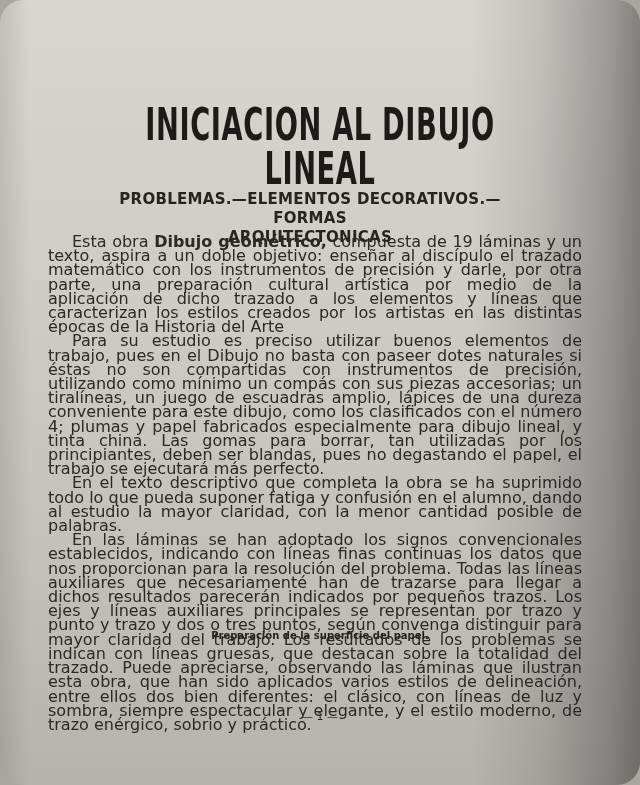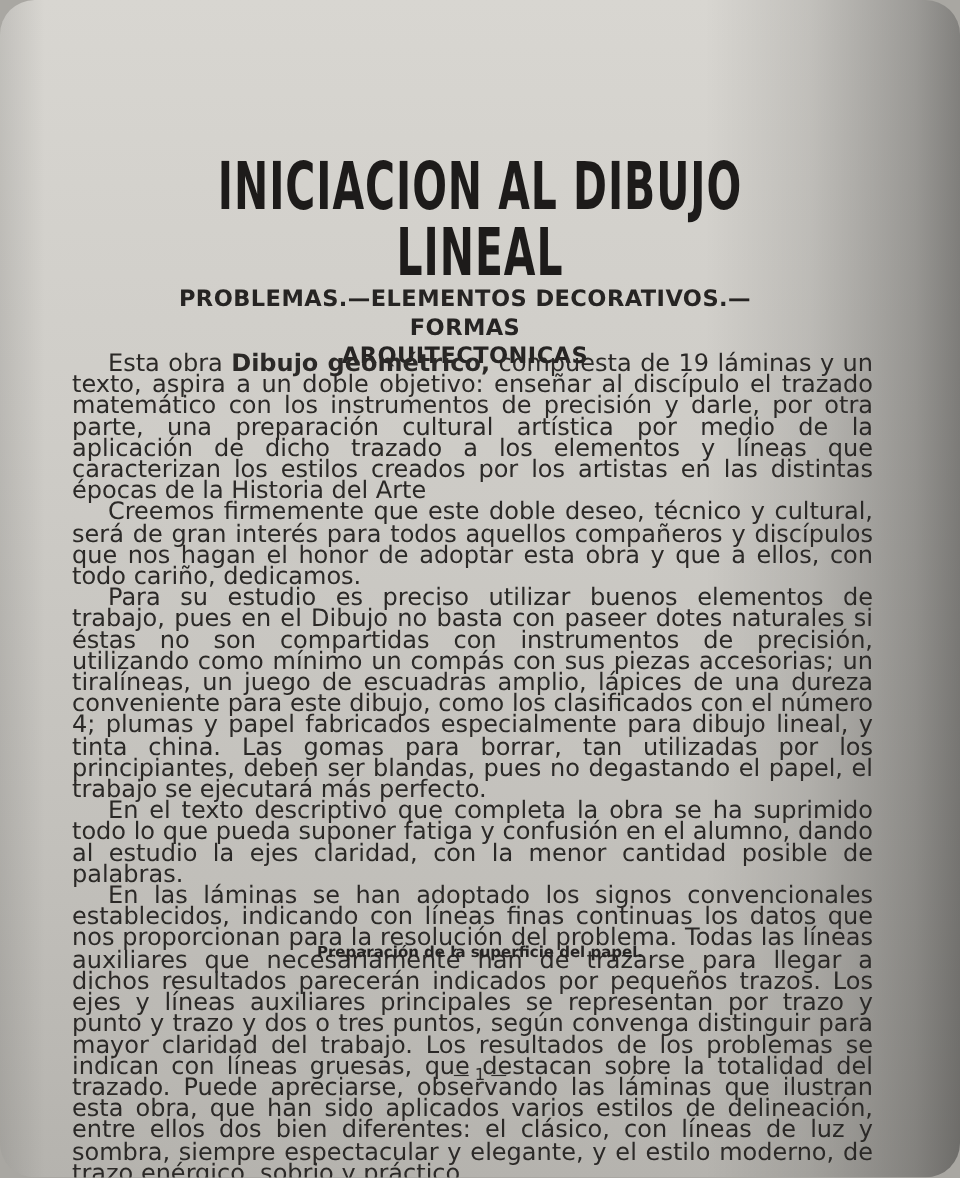--- a/index.html
+++ b/index.html
@@ -101,23 +101,22 @@
 
   <div class="title">INICIACION AL DIBUJO LINEAL</div>
 
   <div class="subtitle">
     <div>PROBLEMAS.—ELEMENTOS DECORATIVOS.—FORMAS</div>
     <div>ARQUITECTONICAS</div>
   </div>
 
   <div class="body">
     <p><span>Esta obra </span><b>Dibujo geométrico,</b><span> compuesta de 19 láminas y un texto, aspira a un doble objetivo: enseñar al discípulo el trazado matemático con los instrumentos de precisión y darle, por otra parte, una preparación cultural artística por medio de la aplicación de dicho trazado a los elementos y líneas que caracterizan los estilos creados por los artistas en las distintas épocas de la Historia del Arte</span></p>
-    <p>Creemos firmemente que este doble deseo, técnico y cultural, será de gran interés para todos aquellos compañeros y discípulos que nos hagan el honor de adoptar esta obra y que a ellos, con todo cariño, dedicamos.</p>
     <p>Para su estudio es preciso utilizar buenos elementos de trabajo, pues en el Dibujo no basta con paseer dotes naturales si éstas no son compartidas con instrumentos de precisión, utilizando como mínimo un compás con sus piezas accesorias; un tiralíneas, un juego de escuadras amplio, lápices de una dureza conveniente para este dibujo, como los clasificados con el número 4; plumas y papel fabricados especialmente para dibujo lineal, y tinta china. Las gomas para borrar, tan utilizadas por los principiantes, deben ser blandas, pues no degastando el papel, el trabajo se ejecutará más perfecto.</p>
-    <p>En el texto descriptivo que completa la obra se ha suprimido todo lo que pueda suponer fatiga y confusión en el alumno, dando al estudio la ejes claridad, con la menor cantidad posible de palabras.</p>
+    <p>En el texto descriptivo que completa la obra se ha suprimido todo lo que pueda suponer fatiga y confusión en el alumno, dando al estudio la mayor claridad, con la menor cantidad posible de palabras.</p>
     <p>En las láminas se han adoptado los signos convencionales establecidos, indicando con líneas finas continuas los datos que nos proporcionan para la resolución del problema. Todas las líneas auxiliares que necesariamenté han de trazarse para llegar a dichos resultados parecerán indicados por pequeños trazos. Los ejes y líneas auxiliares principales se representan por trazo y punto y trazo y dos o tres puntos, según convenga distinguir para mayor claridad del trabajo. Los resultados de los problemas se indican con líneas gruesas, que destacan sobre la totalidad del trazado. Puede apreciarse, observando las láminas que ilustran esta obra, que han sido aplicados varios estilos de delineación, entre ellos dos bien diferentes: el clásico, con líneas de luz y sombra, siempre espectacular y elegante, y el estilo moderno, de trazo enérgico, sobrio y práctico.</p>
   </div>
 
   <div class="section-heading">Preparación de la superficie del papel.</div>
 
 
   <div class="page-number">— 1 —</div>
 
 </div>
 

